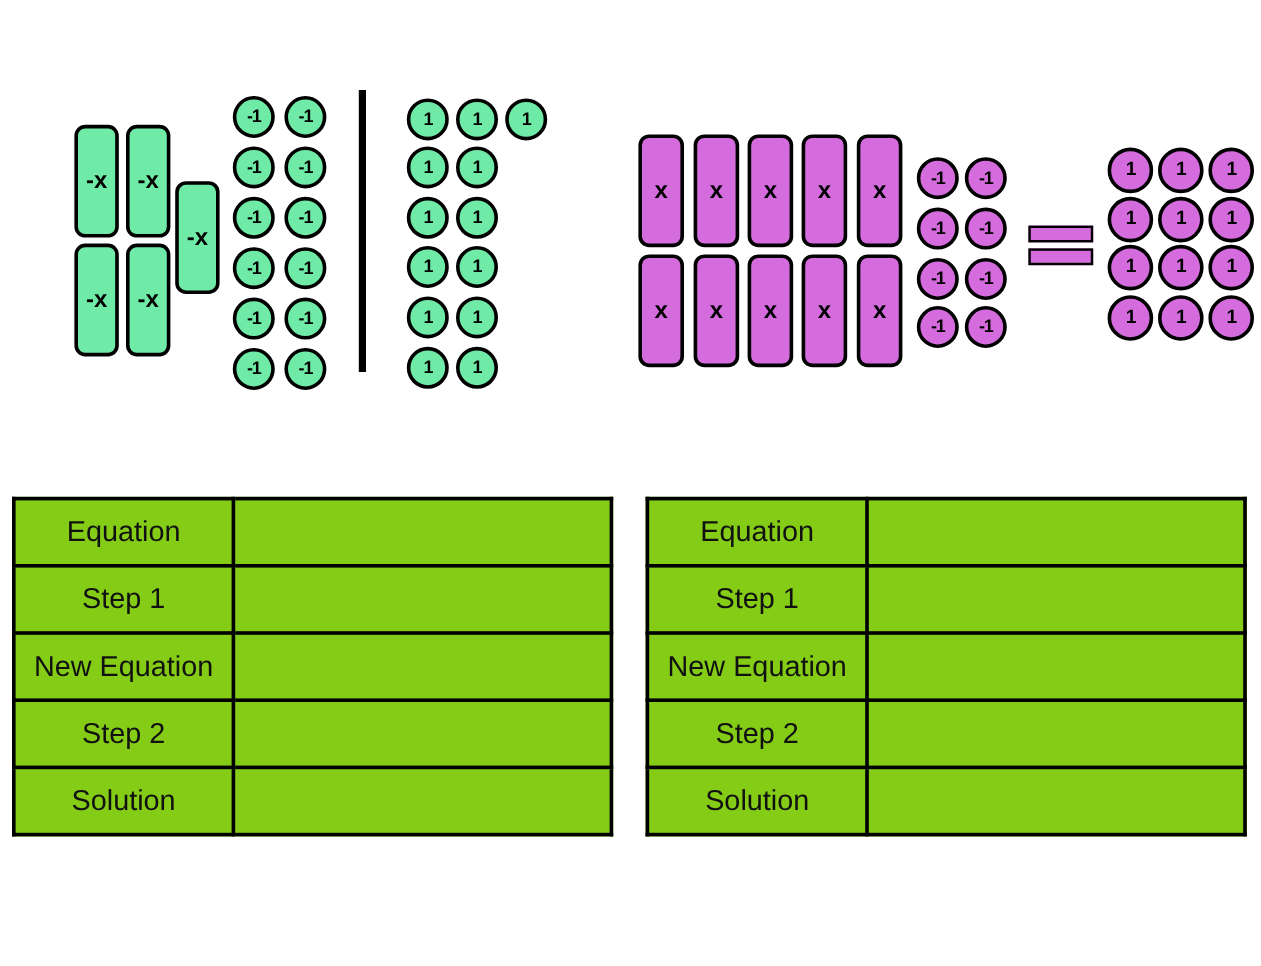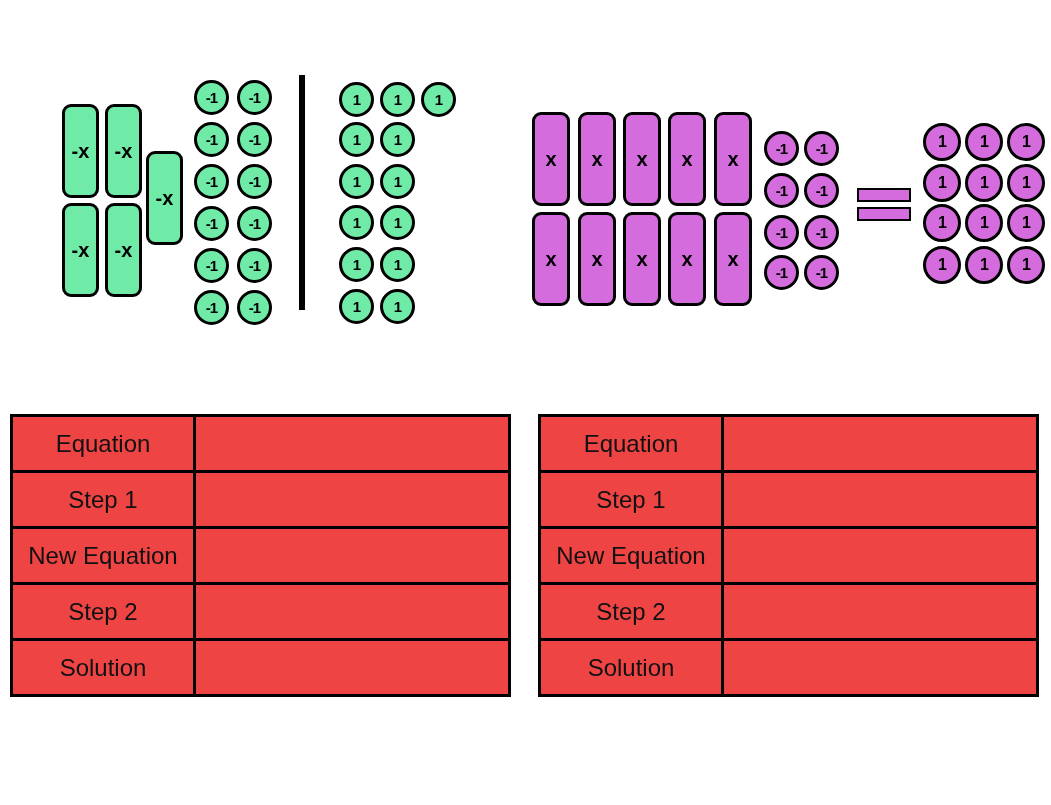--- a/index.html
+++ b/index.html
@@ -43,21 +43,21 @@
     position:absolute;box-sizing:border-box;
     width:54px;height:14px;
     background:var(--purple-tile,#D56CDE);
     border:2px solid var(--outline,#000);
   }
 
   
   .ws-table-wrap{position:absolute;top:414px;width:501px;height:283px;}
   .ws-table{
     border-collapse:collapse;table-layout:fixed;
-    width:100%;height:100%;background:#ef4444;
+    width:100%;height:100%;background:#84cc16;
   }
   .ws-table th,.ws-table td{
     border:3px solid #000;padding:0 6px;
   }
   .ws-table th{
     width:168px;font-weight:normal;font-size:24px;
     text-align:center;color:#111;
   }
   .ws-table td{font-size:22px;}
 </style>

